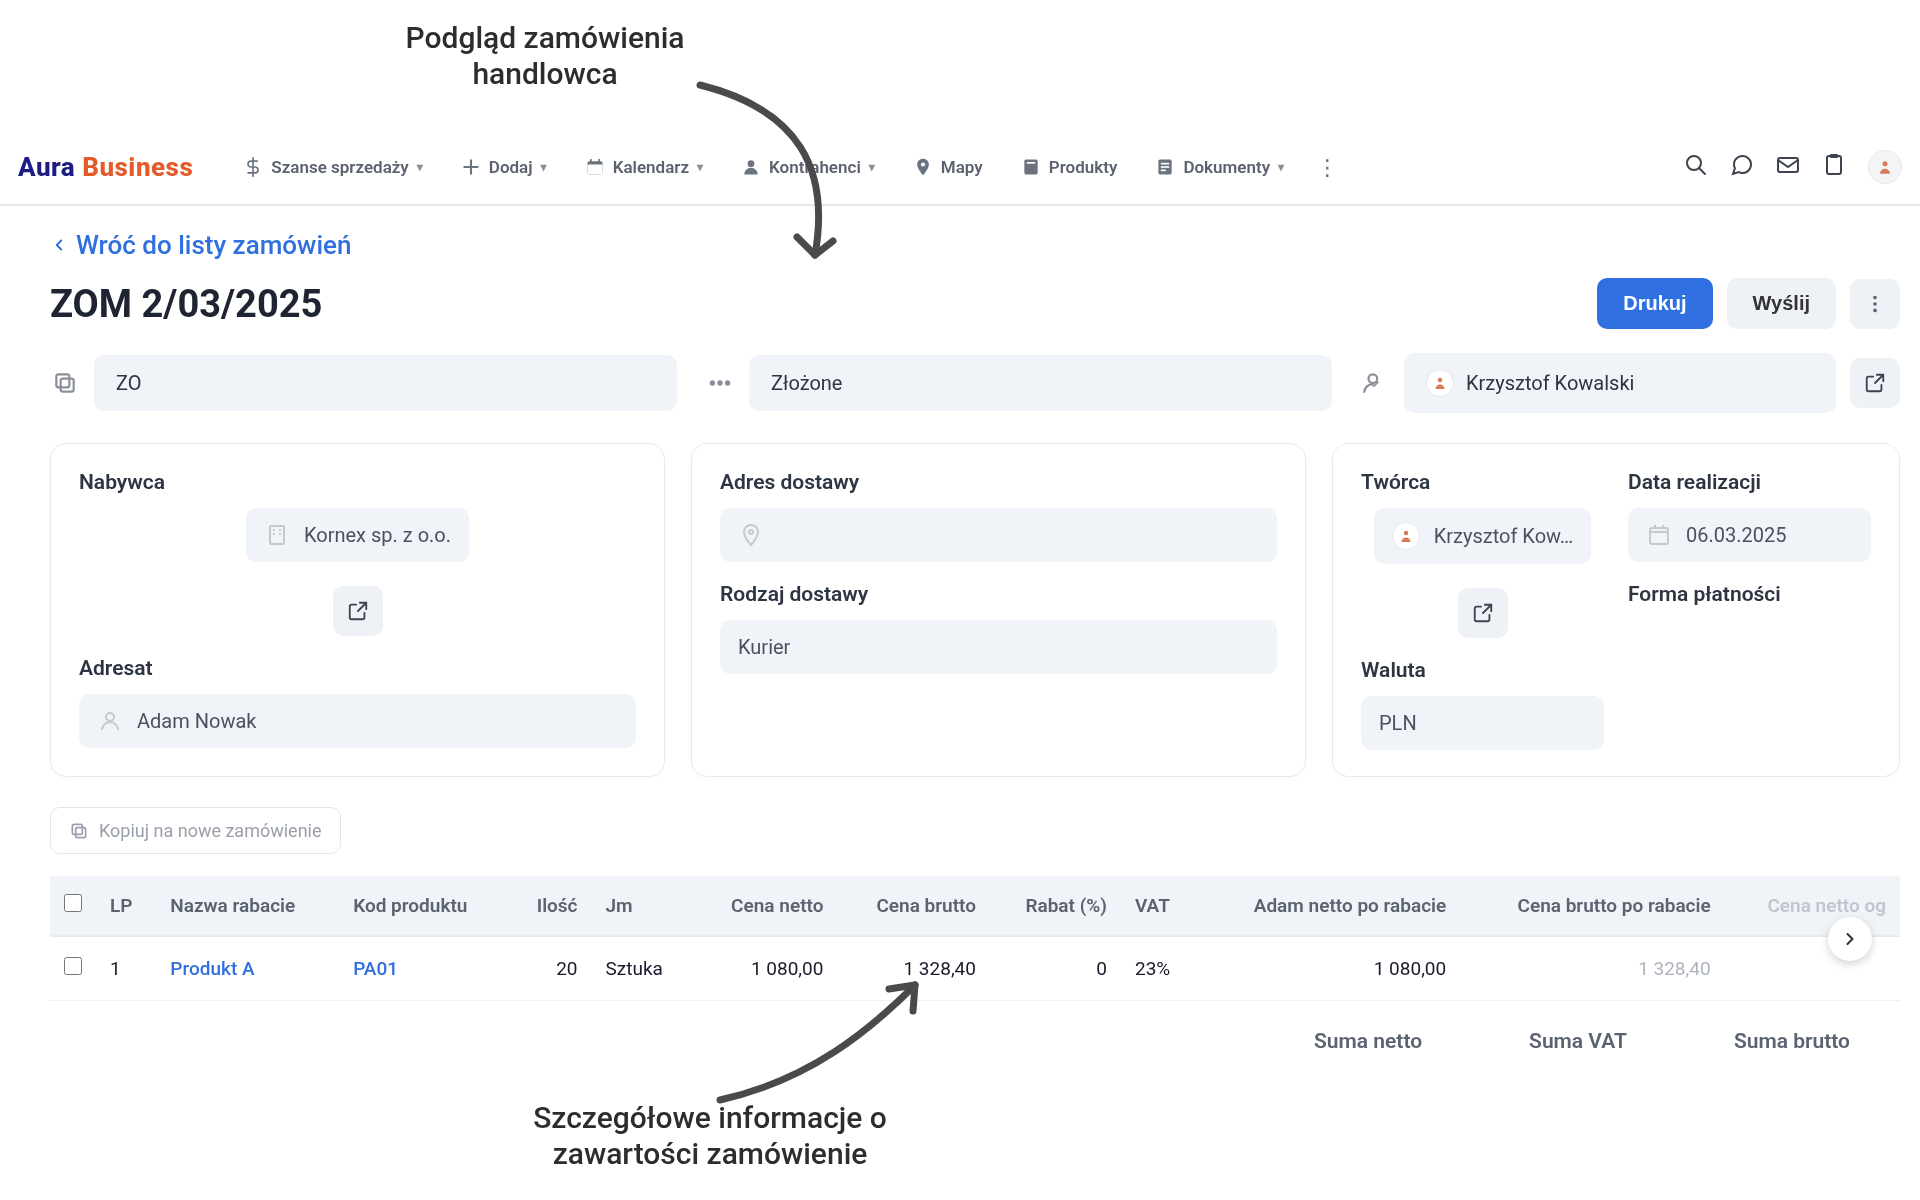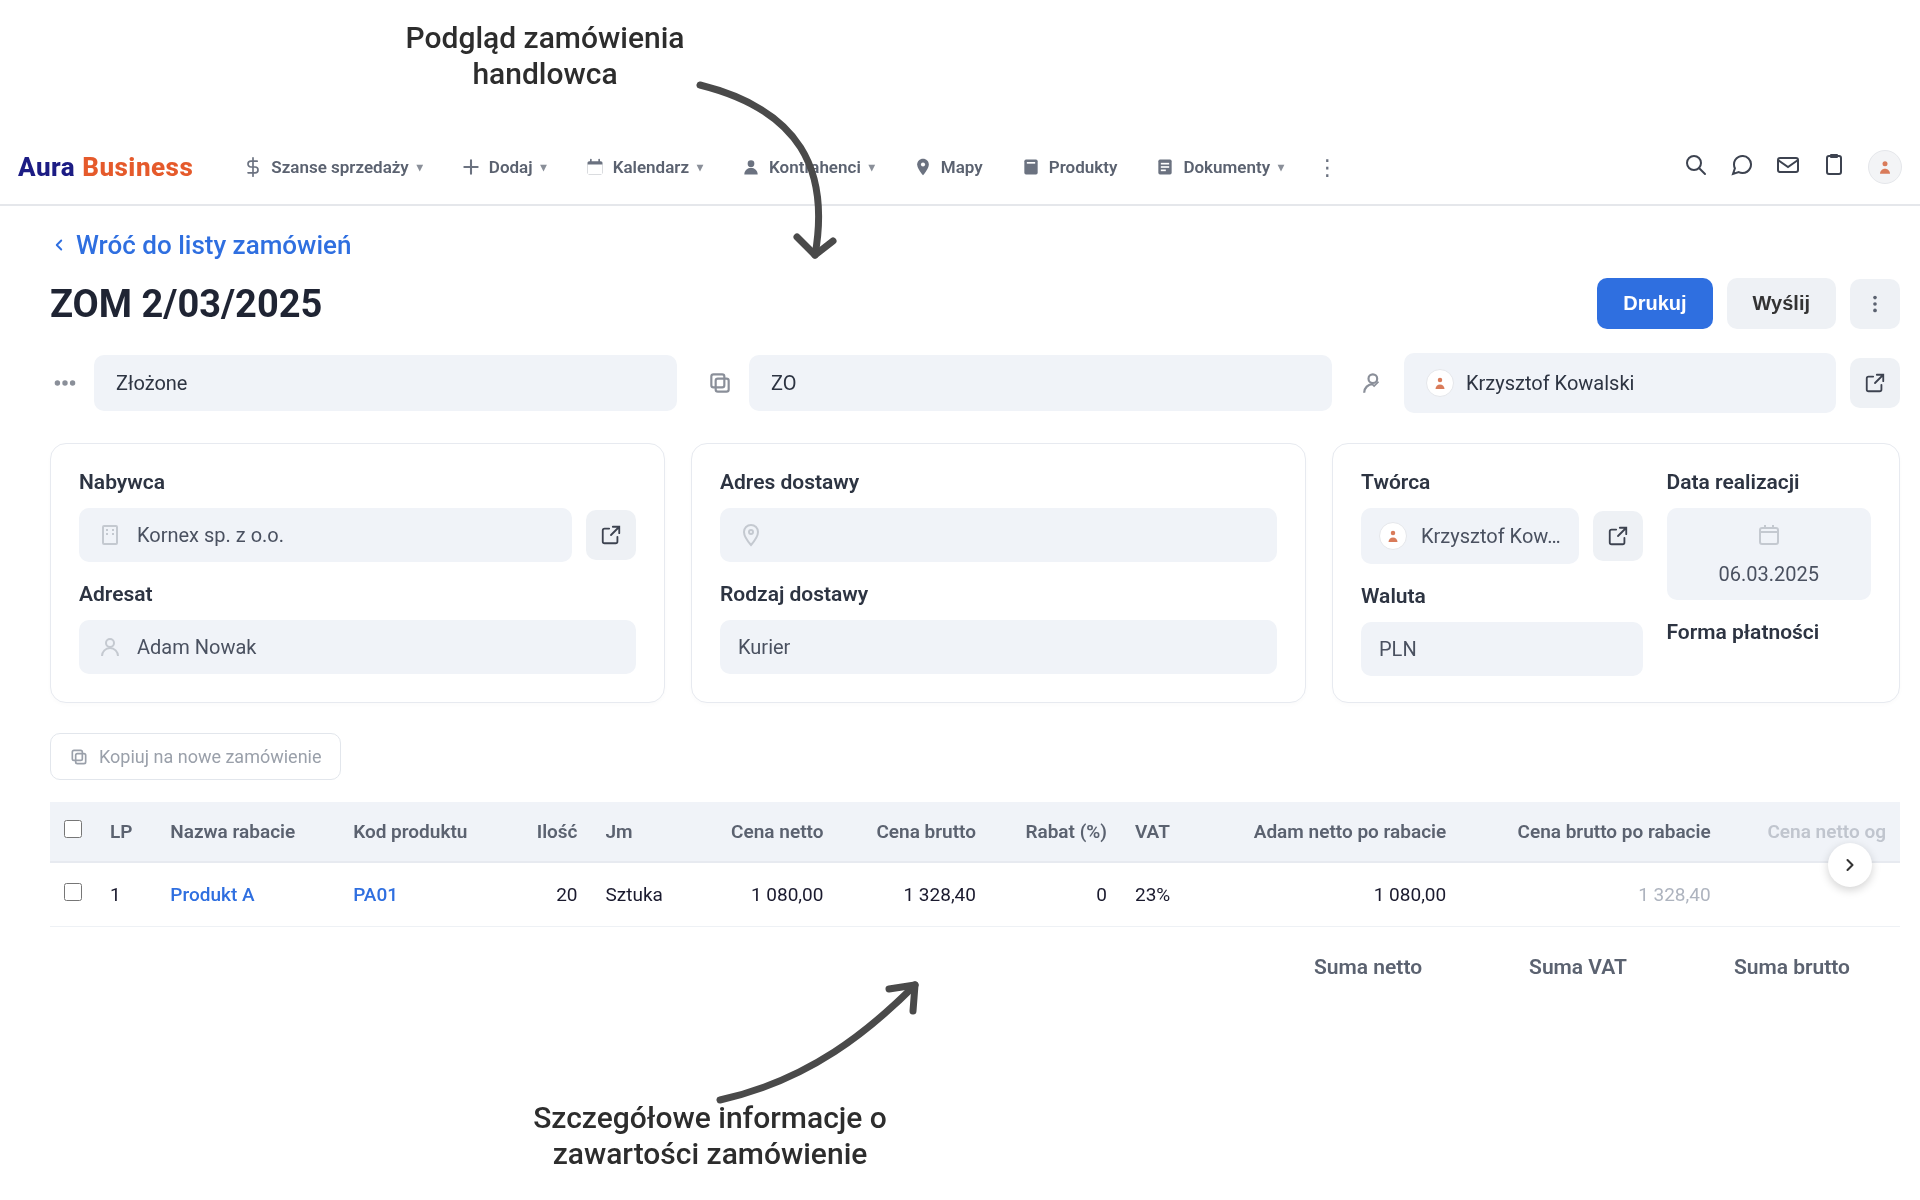--- a/index.html
+++ b/index.html
@@ -134,21 +134,21 @@
   .card.c3 { flex:1; }
   .card-label { font-size:21px; font-weight:600; color:#2d3442; margin-bottom:14px; }
   .card-field {
     background:#f0f3f8; border-radius:10px; padding:14px 18px; font-size:20px;
     color:#4a5160; display:flex; align-items:center; gap:14px; min-height:54px;
     margin-bottom: 20px;
   }
   .card-field:last-child { margin-bottom:0; }
   .card-field .ficn { width:26px; height:26px; display:flex; align-items:center; justify-content:center; opacity:0.5; }
   .card-field .ficn svg { width:24px; height:24px; fill:#9aa0aa; }
-  .field-row { display:flex; gap:14px; align-items:center; margin-bottom:20px; }
+  .field-row { display:flex; gap:24px; align-items:center; margin-bottom:20px;flex-direction:column; }
   .field-row .card-field { margin-bottom:0; flex:1; }
   .c3 .cols { display:flex; gap:24px; }
   .c3 .col { flex:1; }
 
   
   .products-section { margin-top:30px; }
   .copy-btn {
     display:inline-flex; align-items:center; gap:10px;
     border:1px solid #e2e6ec; border-radius:10px; padding:12px 18px;
     color:#9aa0aa; font-size:18px; cursor:pointer; background:#fff;
@@ -336,35 +336,35 @@
               <circle cx="12" cy="19" r="2"></circle>
             </svg>
         </div>
       </div>
     </div>
 
     <div class="meta-row">
       <div class="meta-group">
         <span class="meta-icn">
             <svg viewBox="0 0 24 24">
+              <rect x="8" y="8" width="12" height="12" rx="2" fill="none" stroke="#8a8f99" stroke-width="2"></rect>
+              <rect x="4" y="4" width="12" height="12" rx="2" fill="none" stroke="#8a8f99" stroke-width="2"></rect>
+            </svg>
+          </span>
+        <div class="meta-field">ZO</div>
+      </div>
+      <div class="meta-group">
+        <span class="meta-icn">
+            <svg viewBox="0 0 24 24">
               <circle cx="5" cy="12" r="2.5"></circle>
               <circle cx="12" cy="12" r="2.5"></circle>
               <circle cx="19" cy="12" r="2.5"></circle>
             </svg>
           </span>
         <div class="meta-field">Złożone</div>
-      </div>
-      <div class="meta-group">
-        <span class="meta-icn">
-            <svg viewBox="0 0 24 24">
-              <rect x="8" y="8" width="12" height="12" rx="2" fill="none" stroke="#8a8f99" stroke-width="2"></rect>
-              <rect x="4" y="4" width="12" height="12" rx="2" fill="none" stroke="#8a8f99" stroke-width="2"></rect>
-            </svg>
-          </span>
-        <div class="meta-field">ZO</div>
       </div>
       <div class="meta-group last">
         <span class="meta-icn">
             <svg viewBox="0 0 24 24">
               <circle cx="10" cy="8" r="4" fill="none" stroke="#8a8f99" stroke-width="2"></circle>
               <path d="M2 21c0-4.4 3.6-8 8-8" fill="none" stroke="#8a8f99" stroke-width="2"></path>
               <path d="M16 18l3 3 5-5" fill="none" stroke="#8a8f99" stroke-width="2" transform="translate(-4,-2) scale(0.8)"></path>
             </svg>
           </span>
         <div class="meta-field">
@@ -455,21 +455,21 @@
                   </svg>
               </div>
             </div>
             <div class="card-label">Waluta</div>
             <div class="card-field">
               <span>PLN</span>
             </div>
           </div>
           <div class="col">
             <div class="card-label">Data realizacji</div>
-            <div class="card-field" style="margin-bottom:20px;flex-direction:column;">
+            <div class="card-field" style="margin-bottom:20px;">
               <span class="ficn">
                   <svg viewBox="0 0 24 24">
                     <rect x="3" y="5" width="18" height="16" rx="2" fill="none" stroke="#9aa0aa" stroke-width="2"></rect>
                     <path d="M3 9h18" stroke="#9aa0aa" stroke-width="2"></path>
                     <path d="M8 2v4M16 2v4" stroke="#9aa0aa" stroke-width="2"></path>
                   </svg>
                 </span>
               <span>06.03.2025</span>
             </div>
             <div class="card-label">Forma płatności</div>

